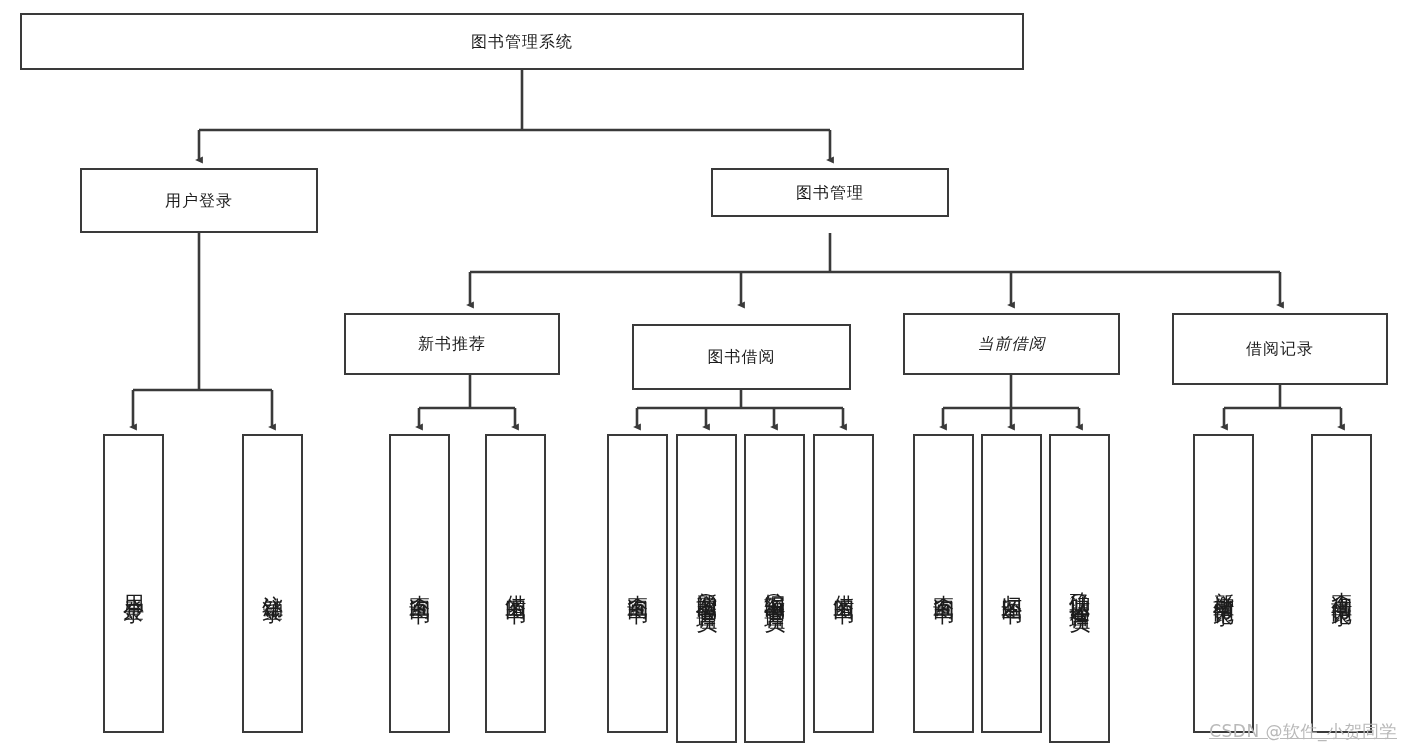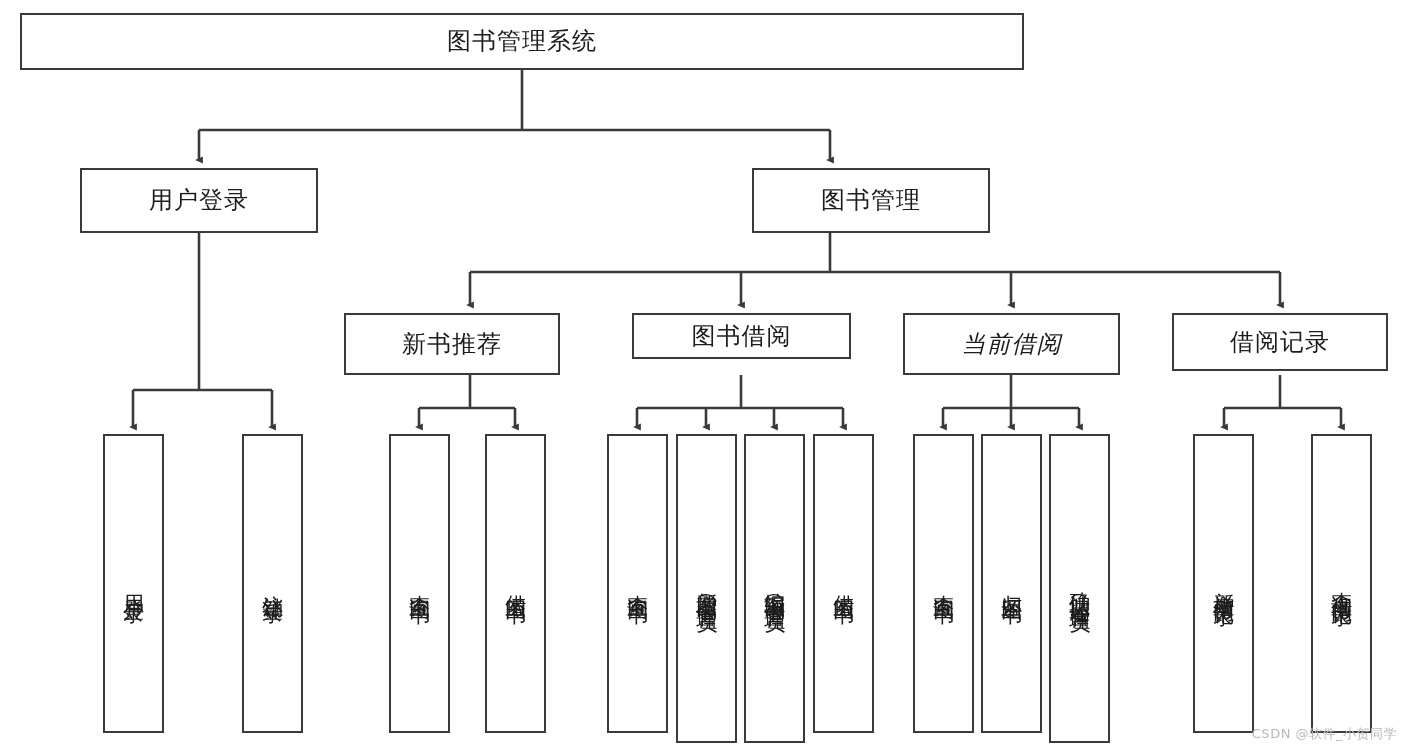--- a/index.html
+++ b/index.html
@@ -18,21 +18,21 @@
     box-sizing:border-box;
     border:2.5px solid #3a3a3a;
     background:#ffffff;
     display:flex;
     align-items:center;
     justify-content:center;
     color:#1c1c1c;
     z-index:2;
   }
   .node.horiz{
-    font-size:24px;
+    font-size:16px;
     letter-spacing:1px;
     line-height:1.2;
   }
   .node.vert{
     writing-mode:vertical-rl;
     text-orientation:upright;
     font-size:21px;
     letter-spacing:3px;
     line-height:1.25;
     padding-top:4px;
@@ -41,25 +41,26 @@
   .node.vert .lbl{
     writing-mode:vertical-rl;
     text-orientation:upright;
     display:block;
     max-height:100%;
   }
   .watermark{
     position:absolute;
     right:8px;
     bottom:4px;
-    font-size:13px;
+    font-size:17px;
     color:#b9b9b9;
     letter-spacing:0.5px;
     z-index:5;
     white-space:nowrap;
+    text-decoration:underline;
   }
   svg.edges{
     position:absolute;left:0;top:0;width:1405px;height:747px;
     z-index:1;pointer-events:none;
   }
 </style>
 </head>
 <body>
 
 <div id="diagram">
@@ -114,34 +115,34 @@
     </g>
   </svg>
 
   <div class="node horiz" style="left:20px;top:13px;width:1004px;height:57px;">
     <span class="lbl">图书管理系统</span>
   </div>
 
   <div class="node horiz" style="left:80px;top:168px;width:238px;height:65px;">
     <span class="lbl">用户登录</span>
   </div>
-  <div class="node horiz" style="left:752px;top:168px;width:238px;height:65px;">
+  <div class="node horiz" style="left:711px;top:168px;width:238px;height:49px;">
     <span class="lbl">图书管理</span>
   </div>
 
   <div class="node horiz" style="left:344px;top:313px;width:216px;height:62px;">
     <span class="lbl">新书推荐</span>
   </div>
-  <div class="node horiz" style="left:632px;top:313px;width:219px;height:46px;">
+  <div class="node horiz" style="left:632px;top:324px;width:219px;height:66px;">
     <span class="lbl">图书借阅</span>
   </div>
   <div class="node horiz" style="left:903px;top:313px;width:217px;height:62px;font-style:italic;">
     <span class="lbl">当前借阅</span>
   </div>
-  <div class="node horiz" style="left:1172px;top:313px;width:216px;height:58px;text-align:center;">
+  <div class="node horiz" style="left:1172px;top:313px;width:216px;height:72px;text-align:center;">
     <span class="lbl">借阅记录</span>
   </div>
 
   <div class="node vert" style="left:103px;top:434px;width:61px;height:299px;">
     <span class="lbl">用户登录</span>
   </div>
   <div class="node vert" style="left:242px;top:434px;width:61px;height:299px;">
     <span class="lbl">注销登录</span>
   </div>
 

